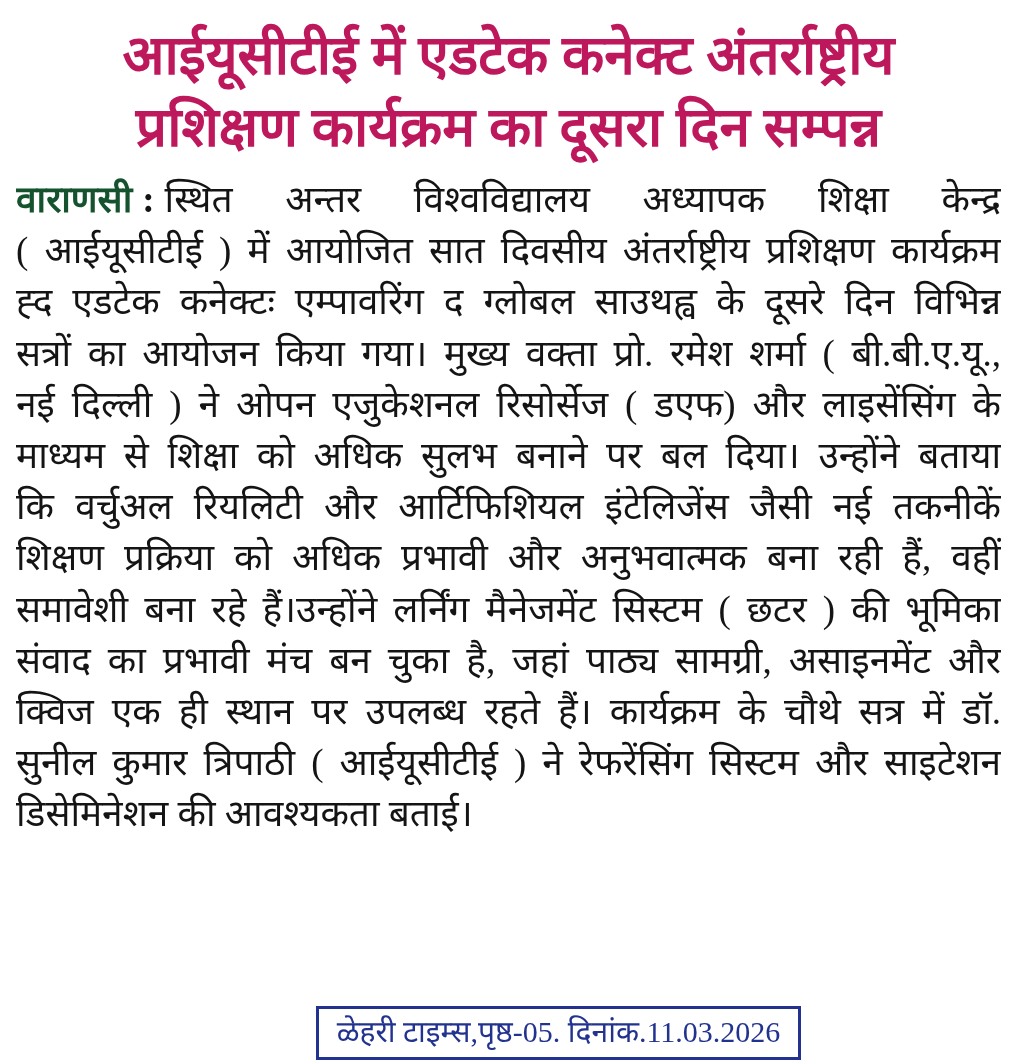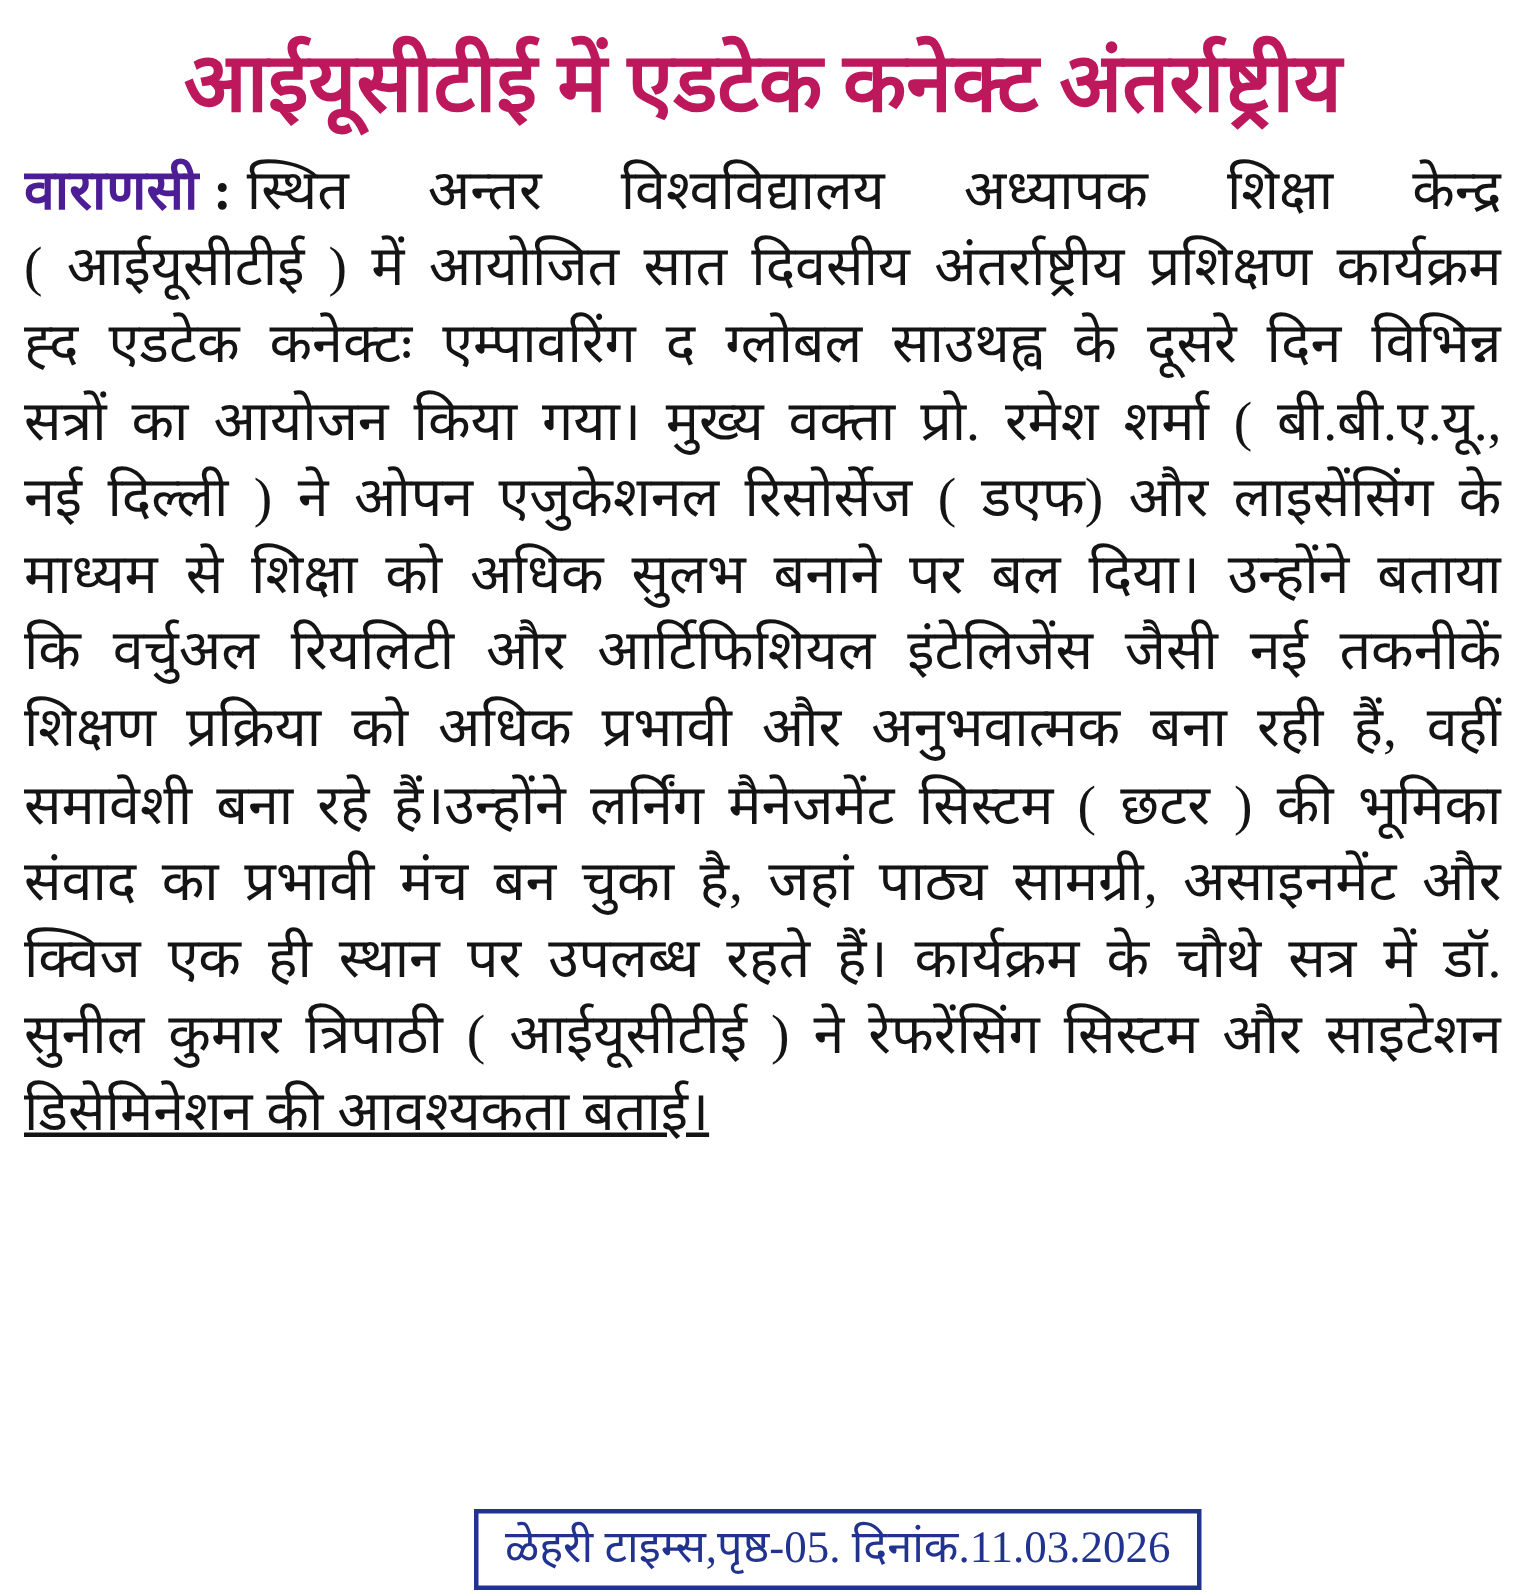--- a/index.html
+++ b/index.html
@@ -39,25 +39,24 @@
     line-height: 51.2px;
     white-space: nowrap;
     text-align: justify;
     text-align-last: justify;
     color: #141414;
     width: 985px;
     overflow: hidden;
   }
   .bodyline.lastline {
     text-align-last: left;
-    text-decoration: underline;
   }
   .dateline {
     font-weight: 800;
-    color: #4c1d95;
+    color: #14532d;
     font-family: Liberation Serif, serif;
   }
   .colon-sep {
     font-weight: 800;
     padding: 0 10px;
   }
   .footer-wrap {
     position: absolute;
     left: 0;
     width: 100%;
@@ -76,20 +75,21 @@
     background: #ffffff;
   }
 </style>
 </head>
 <body>
 
 <div class="clipping">
 
   <h1 class="headline">
     <span class="hl-line">आईयूसीटीई में एडटेक कनेक्ट अंतर्राष्ट्रीय</span>
+    <span class="hl-line">प्रशिक्षण कार्यक्रम का दूसरा दिन सम्पन्न</span>
   </h1>
 
   <div class="article-body">
     <div class="bodyline"><span class="dateline">वाराणसी</span><span class="colon-sep">:</span><span>स्थित अन्तर विश्वविद्यालय अध्यापक शिक्षा केन्द्र</span></div>
     <div class="bodyline">( आईयूसीटीई ) में आयोजित सात दिवसीय अंतर्राष्ट्रीय प्रशिक्षण कार्यक्रम</div>
     <div class="bodyline">ह्द एडटेक कनेक्टः एम्पावरिंग द ग्लोबल साउथह्व के दूसरे दिन विभिन्न</div>
     <div class="bodyline">सत्रों का आयोजन किया गया। मुख्य वक्ता प्रो. रमेश शर्मा ( बी.बी.ए.यू.,</div>
     <div class="bodyline">नई दिल्ली ) ने ओपन एजुकेशनल रिसोर्सेज ( डएफ) और लाइसेंसिंग के</div>
     <div class="bodyline">माध्यम से शिक्षा को अधिक सुलभ बनाने पर बल दिया। उन्होंने बताया</div>
     <div class="bodyline">कि वर्चुअल रियलिटी और आर्टिफिशियल इंटेलिजेंस जैसी नई तकनीकें</div>

